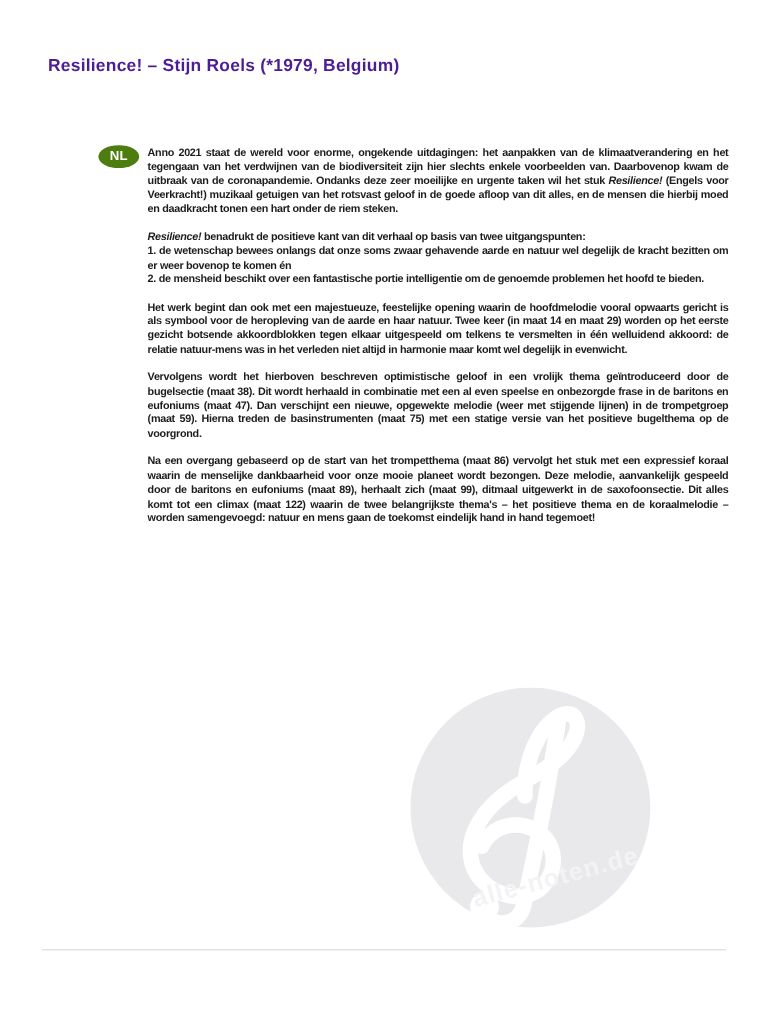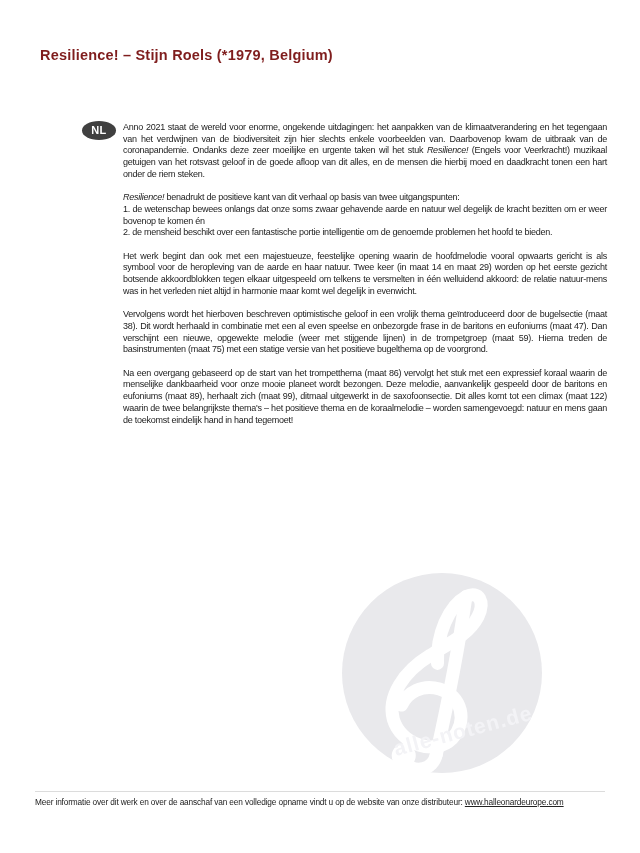--- a/index.html
+++ b/index.html
@@ -7,38 +7,39 @@
     position:relative;
     width:640px;height:853px;
     background:#ffffff;
     overflow:hidden;
     font-family:"Liberation Sans", sans-serif;
     color:#1c1c1c;
   }
   .page-title{
     position:absolute;left:40px;top:47px;margin:0;
     font-size:14.5px;font-weight:bold;letter-spacing:.2px;
-    color:#7f1d1d;
+    color:#4c1d95;
   }
   .lang-badge{
     position:absolute;left:82px;top:121px;
     width:34px;height:19px;border-radius:50%;
-    background:#404040;color:#ffffff;
+    background:#4d7c0f;color:#ffffff;
     font-size:11px;font-weight:bold;line-height:19px;text-align:center;
     letter-spacing:.3px;
   }
   .notes{
     position:absolute;left:123px;top:122px;width:484px;
     font-size:9px;line-height:11.7px;letter-spacing:-0.25px;
     color:#1c1c1c;
   }
   .notes p{
     margin:0 0 11.7px 0;
     text-align:justify;
     white-space:pre-wrap;
+    font-weight:bold;
   }
   .notes em{font-style:italic;}
   .watermark{position:absolute;left:332px;top:573px;width:230px;height:220px;}
   .footer-rule{
     position:absolute;left:35px;top:791px;width:570px;height:0;
     border-top:1px solid #dcdcdc;
   }
   .footer{
     position:absolute;left:35px;top:797px;width:572px;
     font-size:8.3px;line-height:11px;letter-spacing:-0.15px;color:#222222;
@@ -71,17 +72,14 @@
       <path stroke-width="13" d="M 103 92 C 94 64 98 34 112 20 C 123 10 132 20 129 36 C 125 56 108 70 94 86 C 72 110 64 138 76 158 C 90 180 126 182 138 160 C 148 140 136 116 112 116 C 94 116 82 128 80 142"></path>
       <path stroke-width="13" d="M 112 20 C 118 64 124 130 127 180"></path>
       <path stroke-width="13" d="M 127 180 C 128 196 112 204 99 197"></path>
       <circle cx="96" cy="190" r="12" fill="#ffffff" stroke="none"></circle>
     </g>
     <text transform="translate(64 183) rotate(-15)" font-family="Liberation Sans, sans-serif" font-size="21" font-weight="bold" letter-spacing="1" fill="#f3f3f6">alle-noten.de</text>
   </svg>
 
   <div class="footer-rule"></div>
 
-  <div class="footer">
-    <span>Meer informatie over dit werk en over de aanschaf van een volledige opname vindt u op de website van onze distributeur: </span><span class="link">www.halleonardeurope.com</span>
-  </div>
 
 </div>
 
 </body></html>

